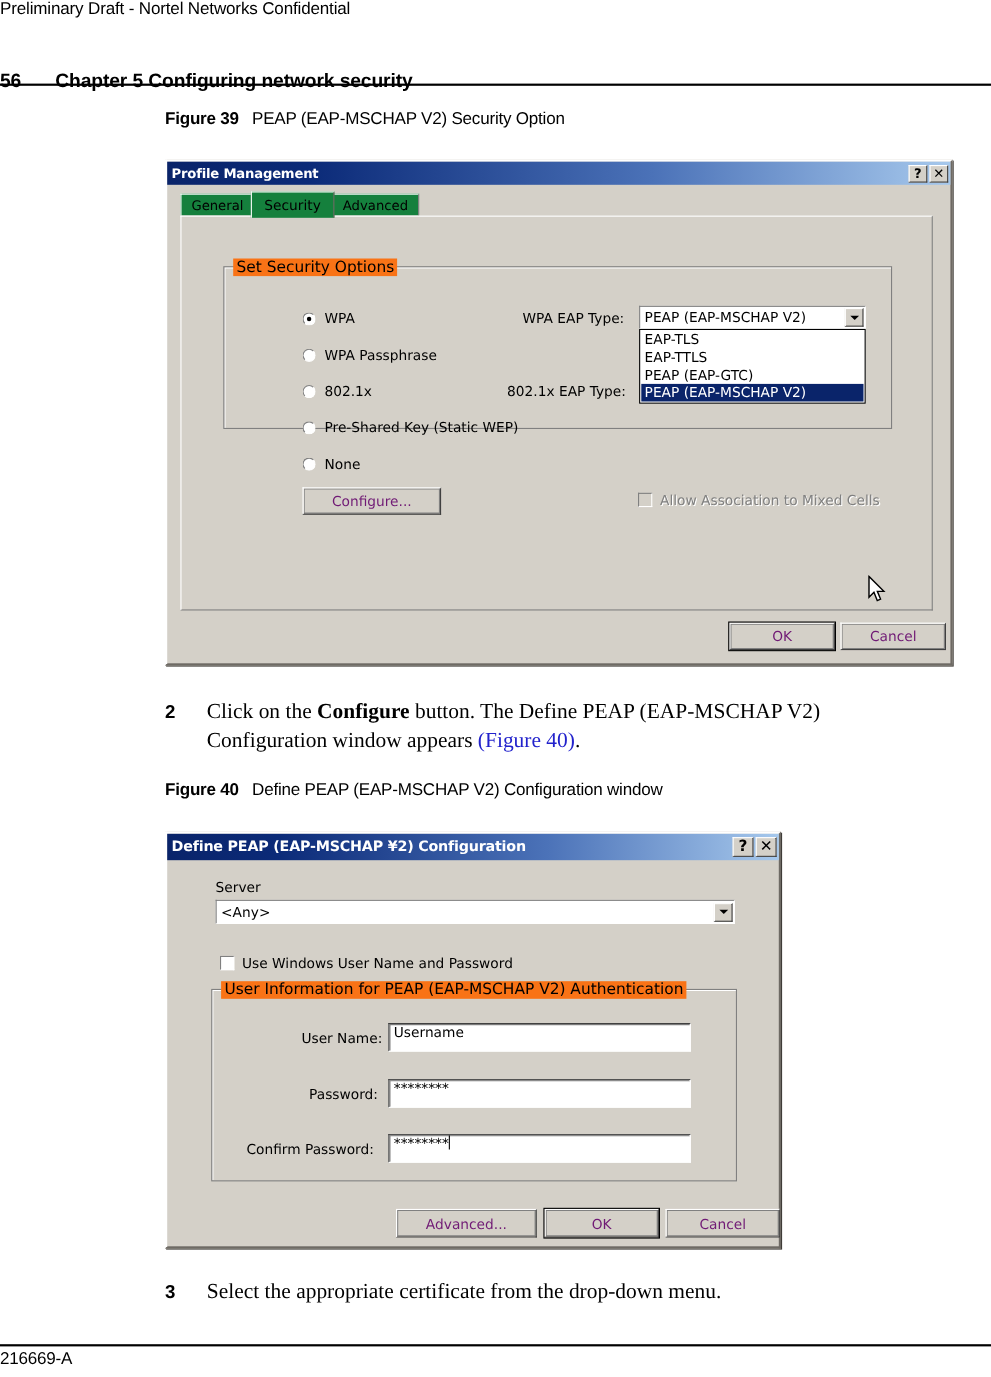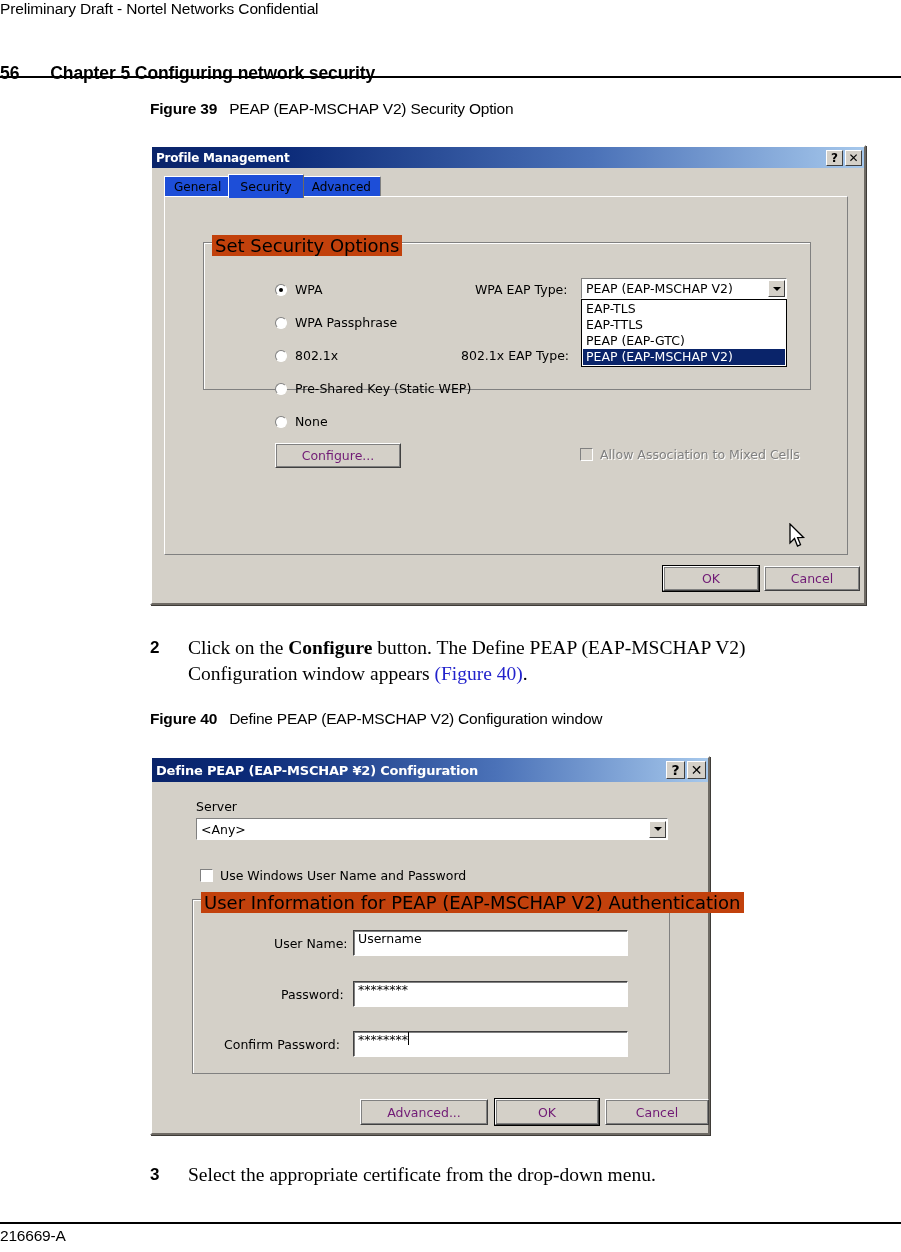--- a/index.html
+++ b/index.html
@@ -135,21 +135,21 @@
     border-bottom: 1px solid #808080;
     box-sizing: border-box;
   }
 
   
   .tabstrip { position: absolute; left: 12px; top: 27px; height: 22px; display: flex; align-items: flex-end; }
   .tab {
     height: 20px;
     padding: 0 9px;
     margin-right: -1px;
-    background: #1d4ed8;
+    background: #15803d;
     font-size: 12px;
     display: flex; align-items: center;
     border-top: 1px solid #ffffff;
     border-left: 1px solid #ffffff;
     border-right: 1px solid #808080;
     box-sizing: border-box;
     color: #000;
     white-space: nowrap;
   }
   .tab.selected {
@@ -164,23 +164,23 @@
   
   .groupbox {
     position: absolute;
     border: 1px solid #808080;
     box-shadow: 1px 1px 0 0 #ffffff inset;
     box-sizing: border-box;
   }
   .groupbox > .gb-title {
     position: absolute;
     top: -8px; left: 8px;
-    background: #c2410c;
+    background: #f97316;
     padding: 0 3px;
-    font-size: 18px;
+    font-size: 14px;
     white-space: nowrap;
   }
 
   
   .radio-row { position: absolute; display: flex; align-items: center; white-space: nowrap; }
   .radio {
     width: 12px; height: 12px;
     border-radius: 50%;
     background: #ffffff;
     border-top: 1px solid #808080;

